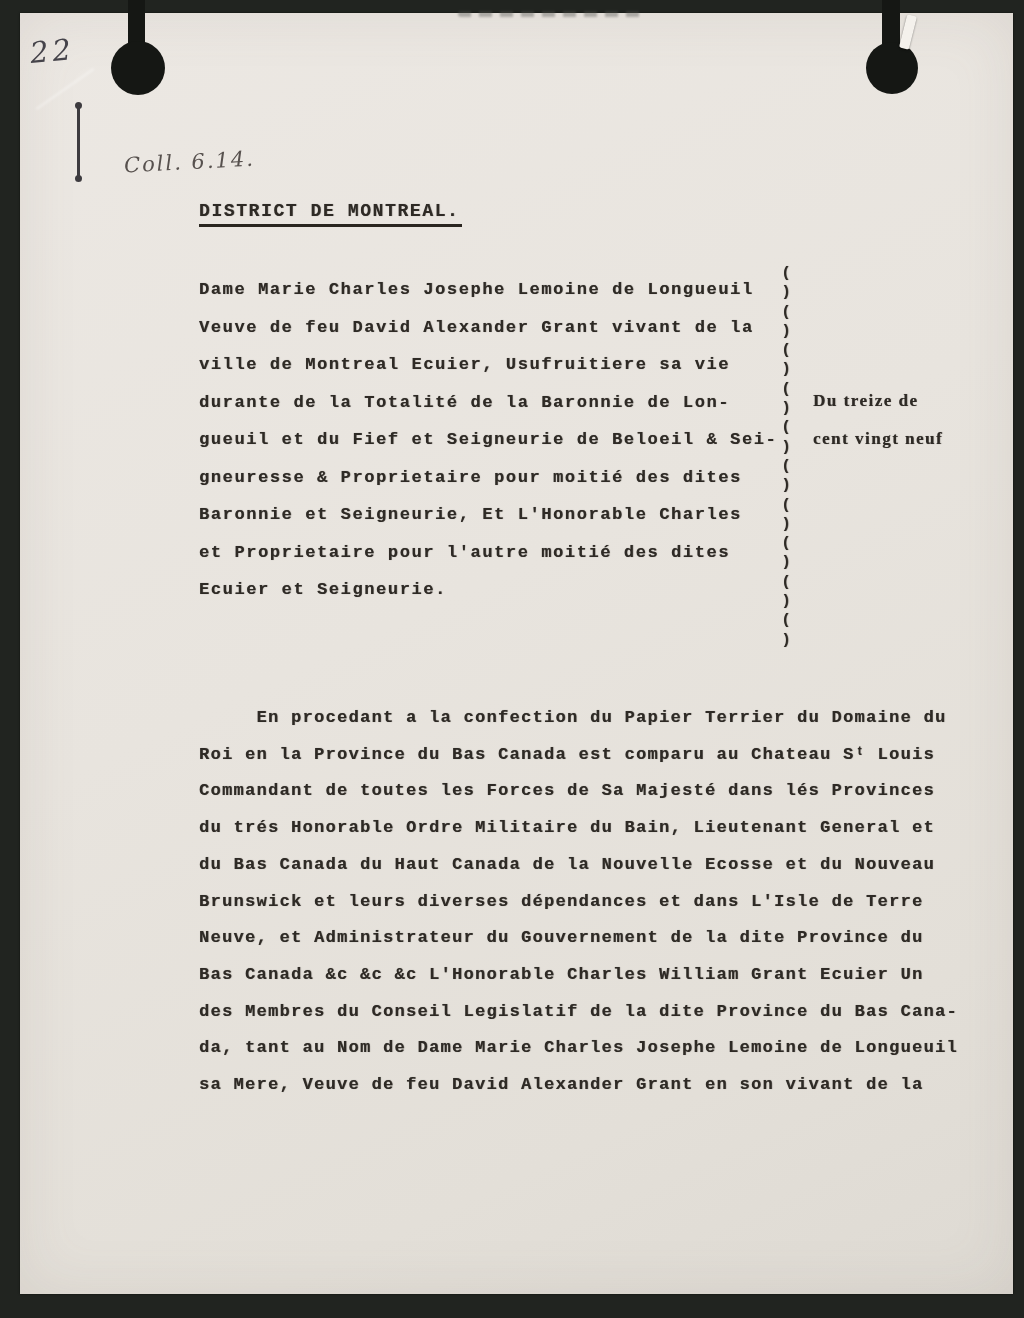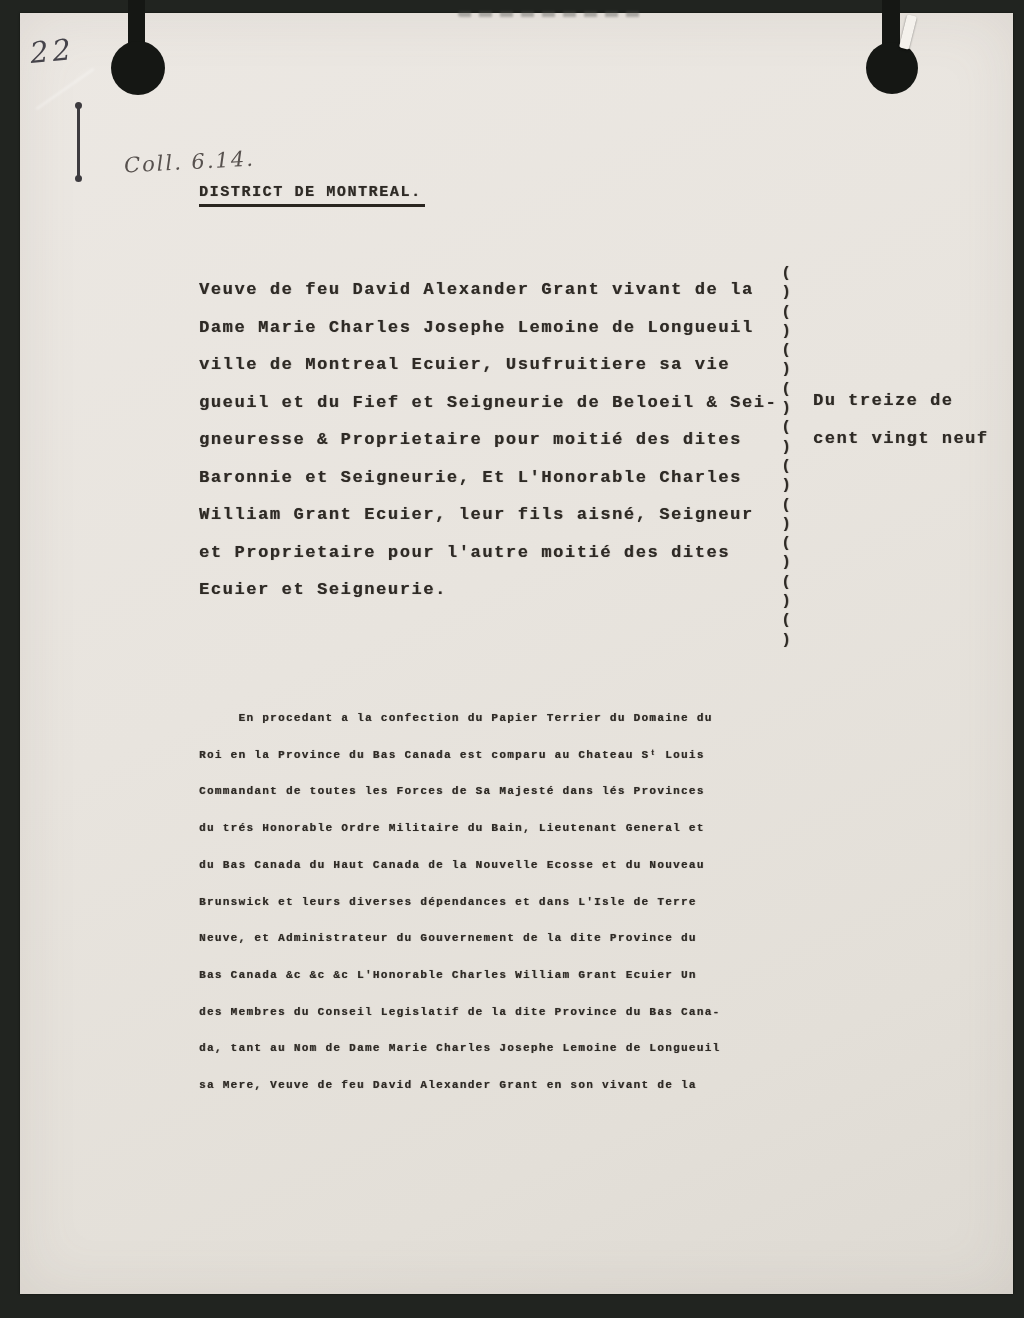--- a/index.html
+++ b/index.html
@@ -31,29 +31,29 @@
             transform:rotate(-5deg);color:#45434a;}
   .coll-note{position:absolute;left:124px;top:150px;font-size:21px;letter-spacing:2px;
              transform:rotate(-3deg);color:#57514e;}
   .ink-stroke{position:absolute;left:77px;top:106px;width:3px;height:72px;background:#3d3b3f;border-radius:2px;}
   .ink-stroke::before,.ink-stroke::after{content:"";position:absolute;left:-2px;width:7px;height:7px;
              border-radius:50%;background:#3d3b3f;}
   .ink-stroke::before{top:-4px;} .ink-stroke::after{bottom:-4px;}
   
   .type{color:var(--ink);font-weight:700;
         text-shadow:0.4px 0.3px 0.7px rgba(46,42,37,.65);}
-  .title{position:absolute;left:199px;top:184px;font-size:15px;letter-spacing:1.6px;
+  .title{position:absolute;left:199px;top:201px;font-size:18px;letter-spacing:1.6px;
          border-bottom:3.5px solid #2a2620;padding:0 3px 3px 0;}
   .para1{position:absolute;left:199px;top:271px;width:600px;font-size:17px;letter-spacing:1.6px;}
   .para1 div{line-height:37.5px;white-space:pre;}
   .brace-col{position:absolute;left:778px;top:264px;width:16px;font-size:15px;text-align:center;}
   .brace-col div{line-height:19.3px;}
   .date-note{position:absolute;left:813px;top:382px;font-size:17px;letter-spacing:1.5px;}
-  .date-note div{line-height:37.6px;white-space:pre;}
-  .para2{position:absolute;left:199px;top:700px;width:800px;font-size:11px;letter-spacing:1.3px;}
+  .date-note div{line-height:37.6px;white-space:pre;font-family:Liberation Serif, serif;}
+  .para2{position:absolute;left:199px;top:700px;width:800px;font-size:17px;letter-spacing:1.3px;}
   .para2 div{line-height:36.7px;white-space:pre;}
 </style>
 </head>
 <body>
 
 <div class="scan">
   <div class="paper"></div>
 
   <div class="crease crease-1"></div>
   <div class="smudge"></div>
@@ -64,27 +64,27 @@
   <div class="punch-circle circ-right"></div>
   <div class="sliver"></div>
 
   <div class="hand page-num">22</div>
   <div class="ink-stroke"></div>
   <div class="hand coll-note">Coll. 6.14.</div>
 
   <div class="type title">DISTRICT DE MONTREAL.</div>
 
   <div class="type para1">
+      <div>Dame Marie Charles Josephe Lemoine de Longueuil</div>
       <div>Veuve de feu David Alexander Grant vivant de la</div>
-      <div>Dame Marie Charles Josephe Lemoine de Longueuil</div>
       <div>ville de Montreal Ecuier, Usufruitiere sa vie</div>
+      <div>durante de la Totalité de la Baronnie de Lon-</div>
       <div>gueuil et du Fief et Seigneurie de Beloeil &amp; Sei-</div>
       <div>gneuresse &amp; Proprietaire pour moitié des dites</div>
       <div>Baronnie et Seigneurie, Et L'Honorable Charles</div>
-      <div>William Grant Ecuier, leur fils aisné, Seigneur</div>
       <div>et Proprietaire pour l'autre moitié des dites</div>
       <div>Ecuier et Seigneurie.</div>
     </div>
 
   <div class="type brace-col">
       <div>(</div>
       <div>)</div>
       <div>(</div>
       <div>)</div>
       <div>(</div>

